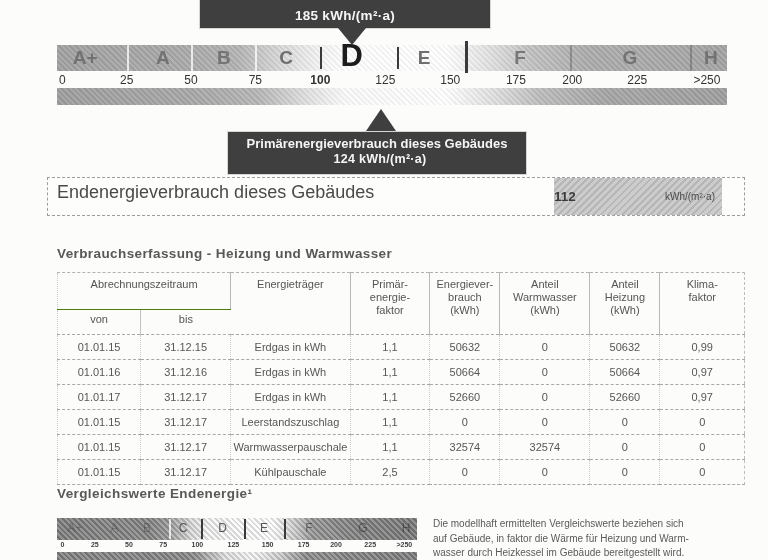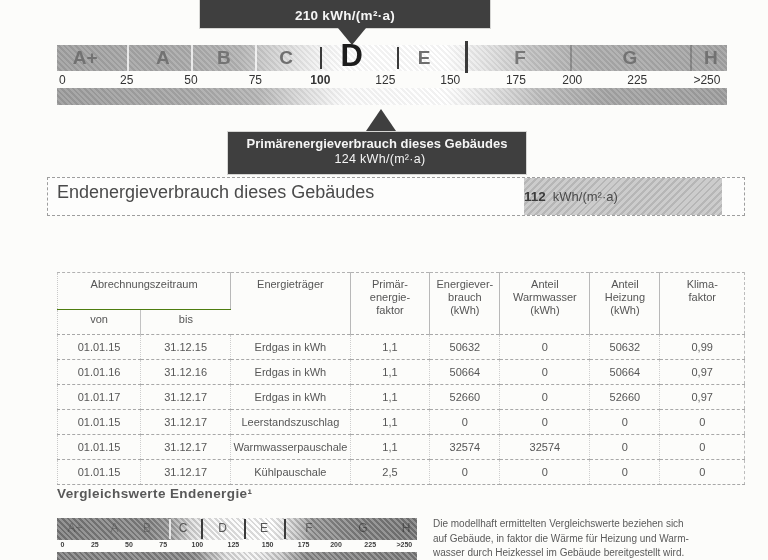--- a/index.html
+++ b/index.html
@@ -28,21 +28,21 @@
     border-left:14px solid transparent;border-right:14px solid transparent;
     border-top:17px solid #3f3f3f;
   }
   .pointer-up{
     position:absolute;left:366px;top:109px;width:0;height:0;
     border-left:15px solid transparent;border-right:15px solid transparent;
     border-bottom:22px solid #3f3f3f;
   }
   .marker-box.primary{left:228px;top:132px;width:298px;height:39px;padding-top:3px;}
   .marker-box.primary .ml{font-weight:bold;font-size:13px;line-height:17px;}
-  .marker-box.primary .mv{font-weight:normal;font-size:12.5px;line-height:15px;letter-spacing:0.3px;padding-left:6px;}
+  .marker-box.primary .mv{font-weight:bold;font-size:12.5px;line-height:15px;letter-spacing:0.3px;padding-left:6px;}
 
   
   .scale-bar{
     position:absolute;left:57px;top:45px;width:670px;height:26px;
     background:
       repeating-linear-gradient(45deg, rgba(255,255,255,0.10) 0 2px, rgba(0,0,0,0.05) 2px 4px),
       linear-gradient(90deg,#a0a0a0 0%,#a9a9a9 18%,#b3b3b3 27%,#d6d6d6 33%,#f3f3f3 39%,#ffffff 43%,#ffffff 58%,#e4e4e4 64%,#c4c4c4 70%,#adadad 79%,#a3a3a3 100%);
   }
   .scale-bar .sep{position:absolute;top:0;bottom:0;width:2px;}
   .sep.w{background:rgba(255,255,255,0.75);}
@@ -73,27 +73,27 @@
   
   .endrow{
     position:absolute;left:47px;top:177px;width:698px;height:39px;
     border:1px dashed #9e9e9e;
     background:#fdfdfc;
     box-sizing:border-box;
   }
   .endrow .t1{position:absolute;left:9px;top:4px;font-size:18px;font-weight:normal;color:#4a4a4a;}
   .endrow .t2{position:absolute;left:9px;top:20px;font-size:11.5px;color:#6b6b6b;}
   .endrow .valuebox{
-    position:absolute;right:22px;top:0;bottom:0;width:198px;
+    position:absolute;right:22px;top:0;bottom:0;width:168px;
     background:repeating-linear-gradient(135deg,#cccccc 0 3px,#b6b6b6 3px 5px);
-    display:flex;align-items:center;justify-content:flex-start;
+    display:flex;align-items:center;justify-content:space-between;
     padding-right:7px;box-sizing:border-box;gap:7px;
   }
   .endrow .valuebox .v{font-size:13.5px;color:#3c3c3c;font-weight:bold;}
-  .endrow .valuebox .u{font-size:13px;color:#4a4a4a;}
+  .endrow .valuebox .u{font-size:10px;color:#4a4a4a;}
 
   
   .section-title{
     position:absolute;left:57px;
     font-size:13.5px;color:#585858;letter-spacing:0.4px;font-weight:bold;
   }
 
   
   .ctable{
     position:absolute;left:57px;top:272px;width:688px;
@@ -150,21 +150,21 @@
     font-size:10px;line-height:14.5px;color:#5a5a5a;
     white-space:pre-line;
   }
 </style>
 </head>
 <body>
 
 <div class="page">
 
   <div class="marker-box top">
-    <span class="mv">210 kWh/(m²·a)</span>
+    <span class="mv">185 kWh/(m²·a)</span>
   </div>
   <div class="pointer-down"></div>
 
   <div class="scale-bar">
     <span class="sep w" style="left:10.4%"></span>
     <span class="sep w" style="left:20.0%"></span>
     <span class="sep w" style="left:29.6%"></span>
     <span class="sep k" style="left:39.2%"></span>
     <span class="sep k" style="left:50.7%"></span>
     <span class="sep kt" style="left:60.9%"></span>
@@ -204,20 +204,21 @@
   </div>
 
   <div class="endrow">
     <div class="t1">Endenergieverbrauch dieses Gebäudes</div>
     <div class="valuebox">
       <span class="v">112</span>
       <span class="u">kWh/(m²·a)</span>
     </div>
   </div>
 
+  <div class="section-title" style="top:246px">Verbrauchserfassung - Heizung und Warmwasser</div>
 
   <table class="ctable">
     <colgroup>
       <col style="width:12.1%">
         <col style="width:13.1%">
         <col style="width:17.4%">
         <col style="width:11.6%">
       <col style="width:10.2%">
         <col style="width:13.1%">
         <col style="width:10.2%">

